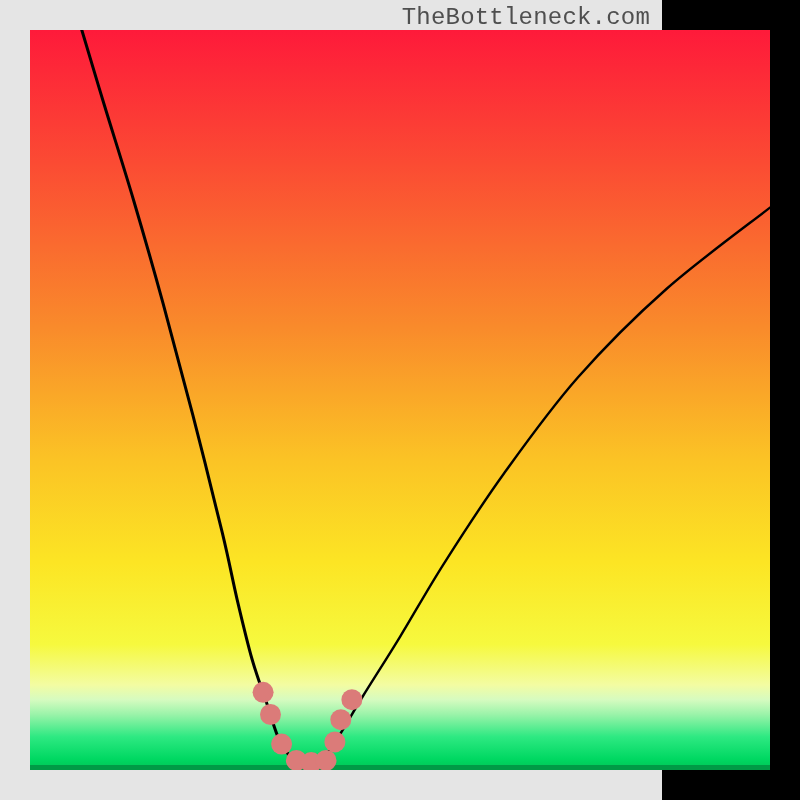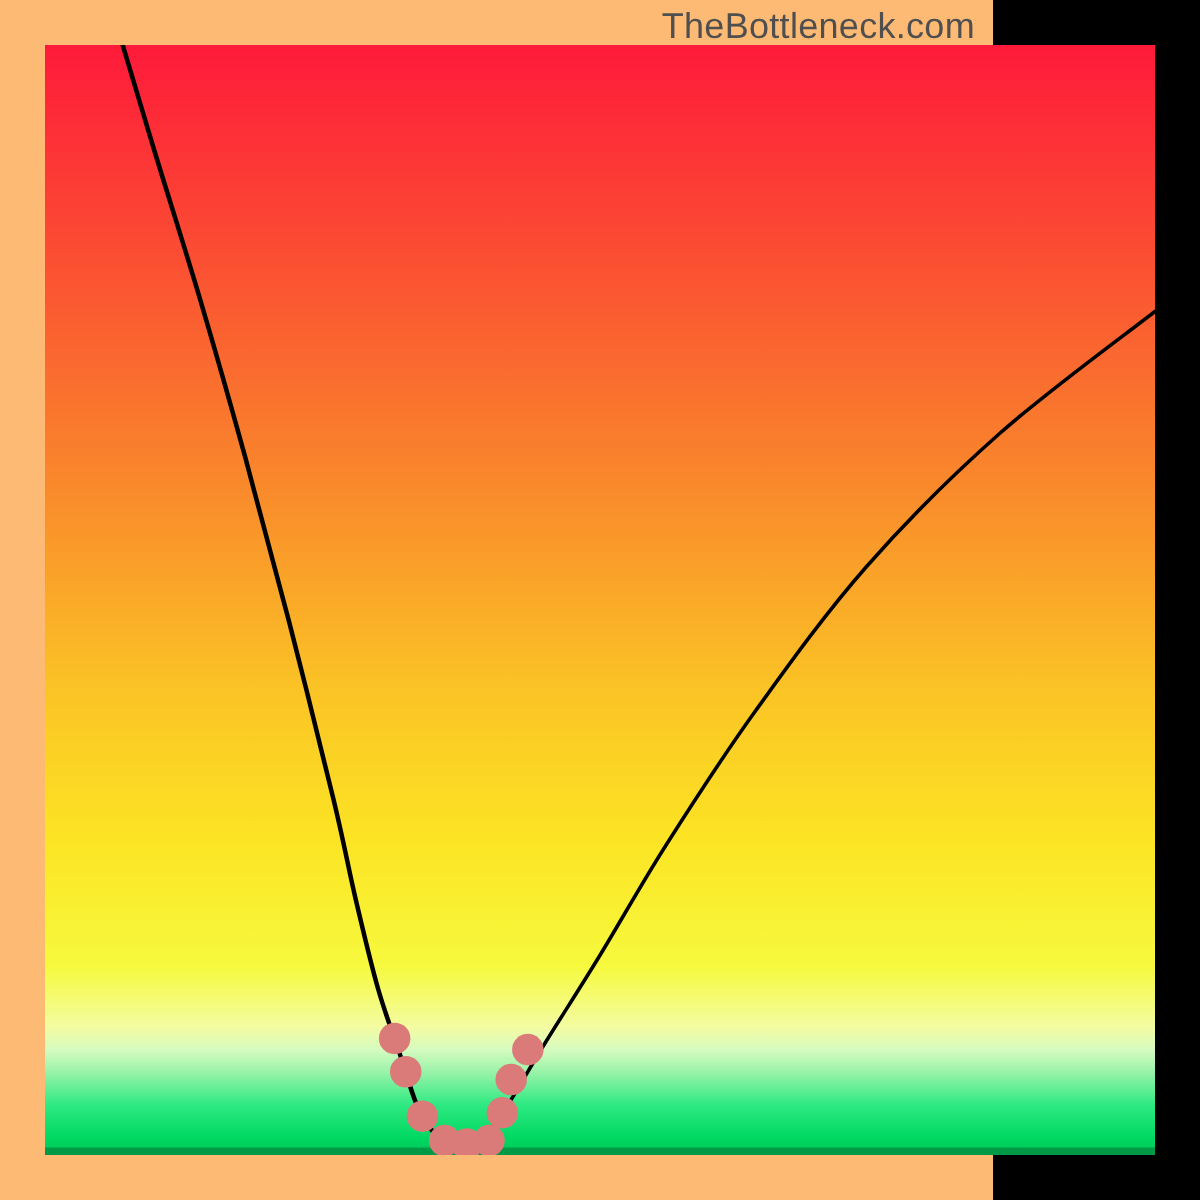--- a/index.html
+++ b/index.html
@@ -7,22 +7,23 @@
     padding: 0;
     background: #000;
     width: 800px;
     height: 800px;
     overflow: hidden;
     font-family: Arial, Helvetica, sans-serif;
   }
   .outer {
     width: 662px;
     height: 800px;
-    background: #fdba74;
+    background: #e5e5e5;
     position: relative;
+    font-family: Liberation Mono, monospace;
   }
   .plot {
     position: absolute;
     left: 30px;
     top: 30px;
     width: 740px;
     height: 740px;
     
   }
   .watermark {

